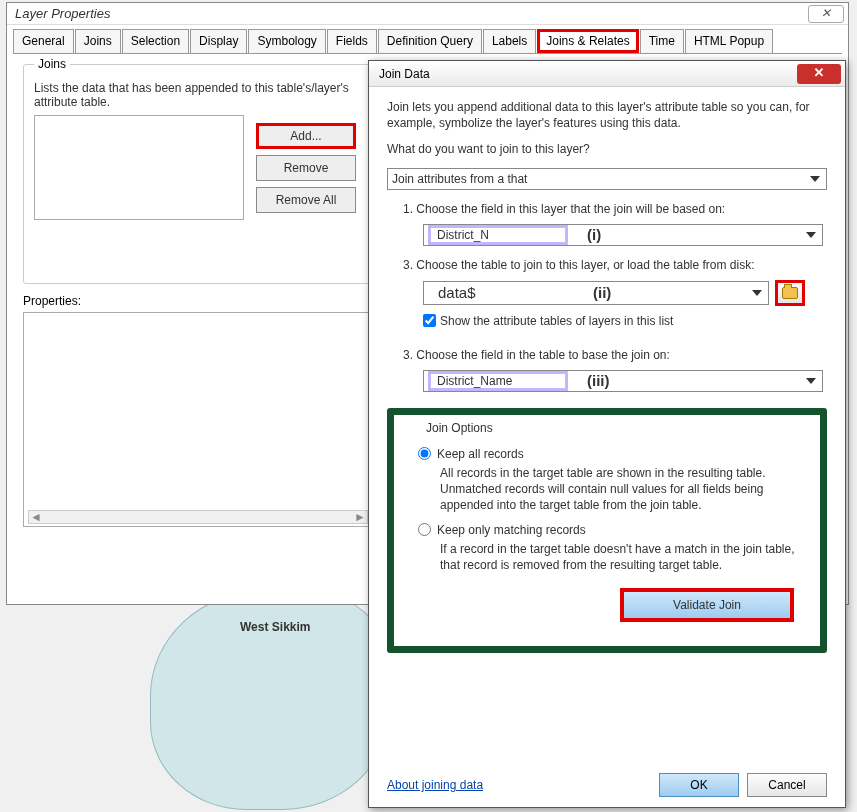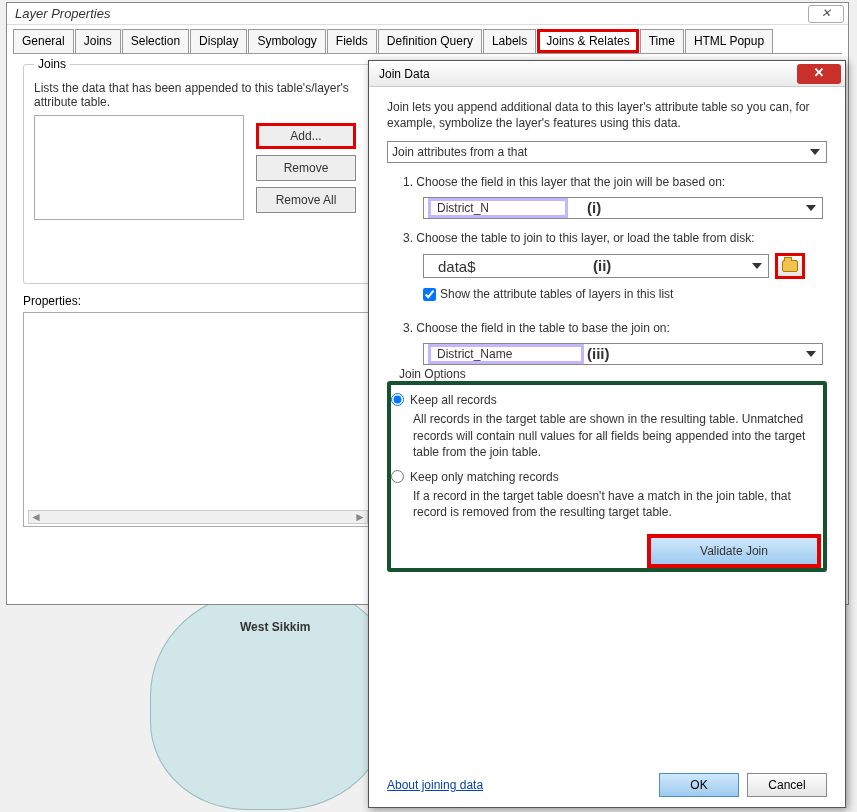--- a/index.html
+++ b/index.html
@@ -243,21 +243,21 @@
 .folder-icon::before {
   content:'';
   position:absolute;
   top:-4px; left:1px;
   width:6px; height:3px;
   background:#f2c14e;
   border:1px solid #a87c00;
   border-bottom:none;
 }
 .chk-row { margin-left: 36px; margin-top: 8px; display:flex; align-items:center; gap:4px;}
-.join-opts { border:4px solid #14532d; border-radius:3px; margin-top:16px; padding:0; }
+.join-opts { border:7px solid #14532d; border-radius:3px; margin-top:16px; padding:24px; }
 .join-opts .legend { position:relative; top:-18px; background:#fff; width:fit-content; padding:0 4px; margin-left:4px;}
 .radio-row { display:flex; align-items:flex-start; gap:6px; margin-top:-6px;}
 .opt-desc { margin-left: 22px; margin-top:4px; color:#333; line-height:1.35; margin-bottom:10px;}
 .validate-btn {
   display:block;
   margin: 14px 2px 0 auto;
   width: 174px;
   padding: 6px 0;
   text-align:center;
   background: linear-gradient(#cfe8fb,#9ecbf0);
@@ -341,20 +341,21 @@
 </div>
 
 <div class="join-dialog">
   <div class="jd-titlebar">
     <span>Join Data</span>
     <span class="spacer"></span>
     <span class="jd-close">✕</span>
   </div>
   <div class="jd-body">
     <p>Join lets you append additional data to this layer's attribute table so you can, for example, symbolize the layer's features using this data.</p>
+    <p>What do you want to join to this layer?</p>
     <div class="combo main">
       <span>Join attributes from a that</span>
       <span class="arrow-d"></span>
     </div>
 
     <div class="step">1.   Choose the field in this layer that the join will be based on:</div>
     <div style="position:relative">
       <div class="combo field-combo">
         <div class="hl-red-box" style="width:140px;height:100%">
             <div class="inner-combo">District_N</div>
@@ -376,21 +377,21 @@
       <span class="ann" style="left:170px;top:4px">(ii)</span>
     </div>
     <div class="chk-row">
       <input type="checkbox" checked="" style="">
       <span>Show the attribute tables of layers in this list</span>
     </div>
 
     <div class="step" style="margin-top:20px">3.   Choose the field in the table to base the join on:</div>
     <div style="position:relative">
       <div class="combo field-combo">
-        <div class="hl-red-box" style="width:156px;height:100%">
+        <div class="hl-red-box" style="width:140px;height:100%">
             <div class="inner-combo">District_Name</div>
           </div>
         <span class="arrow-d"></span>
       </div>
       <span class="ann" style="left:200px;top:2px">(iii)</span>
     </div>
 
     <div class="join-opts">
       <div class="legend">Join Options</div>
       <div class="radio-row">

